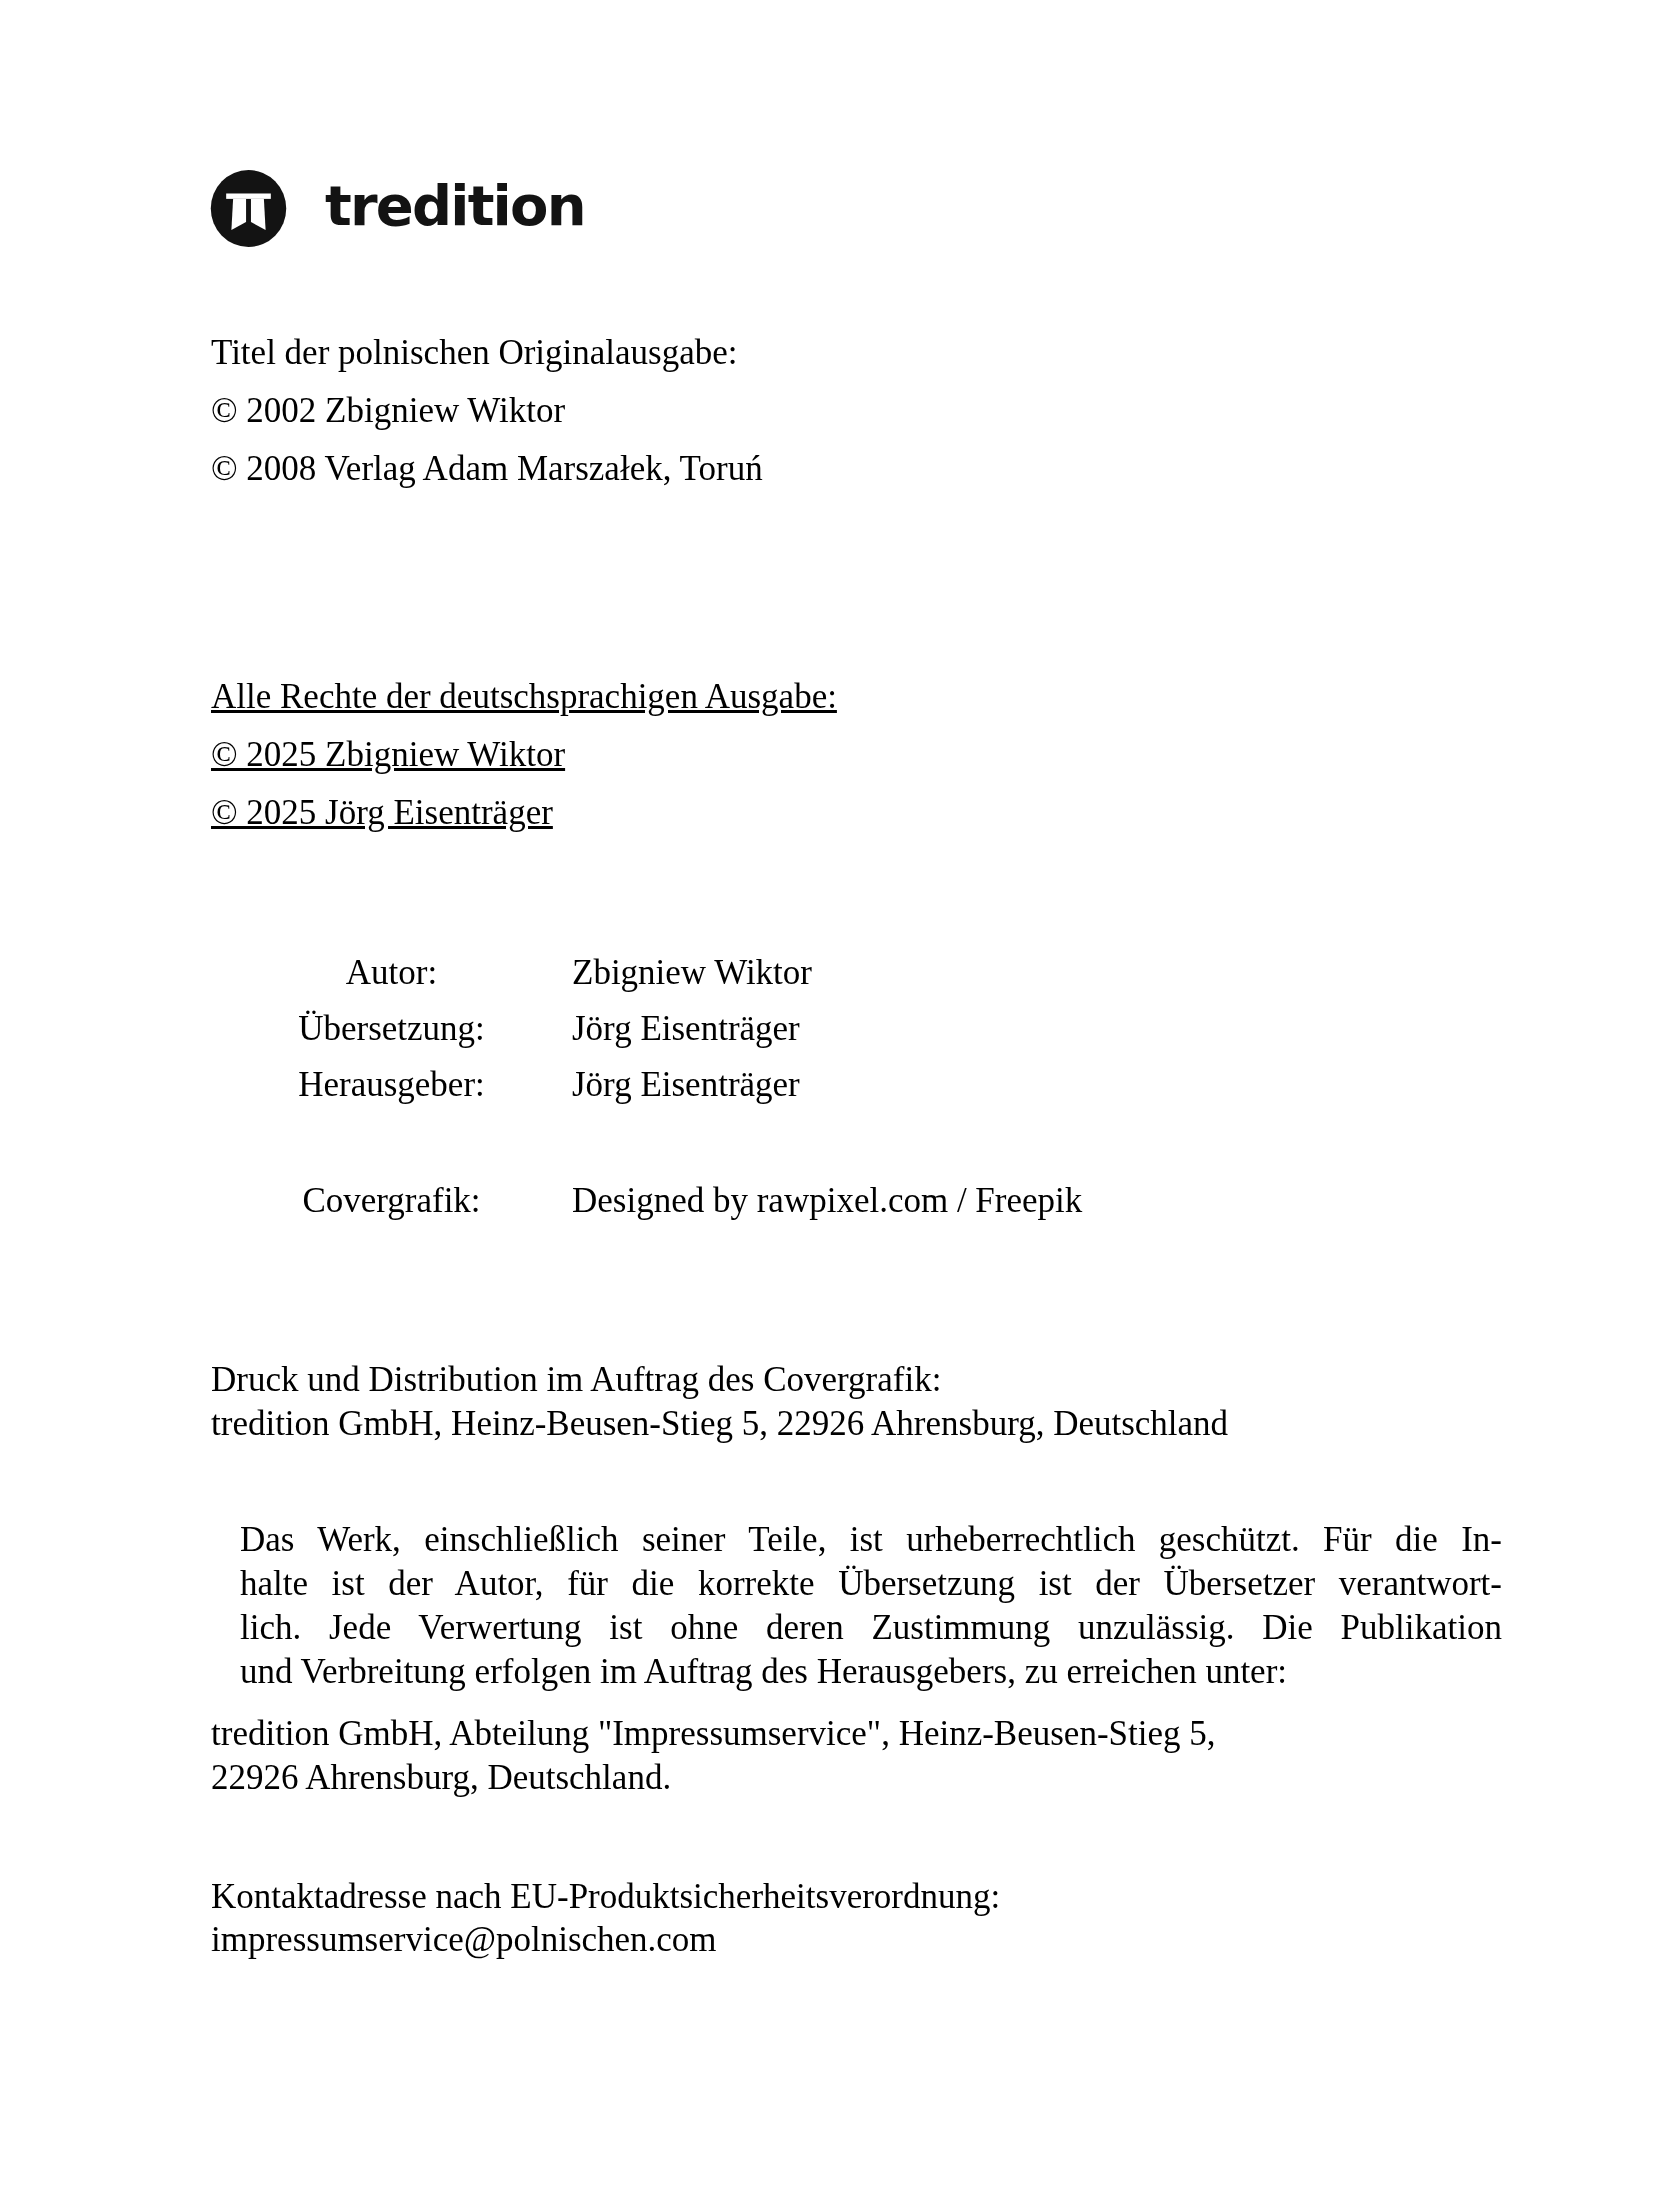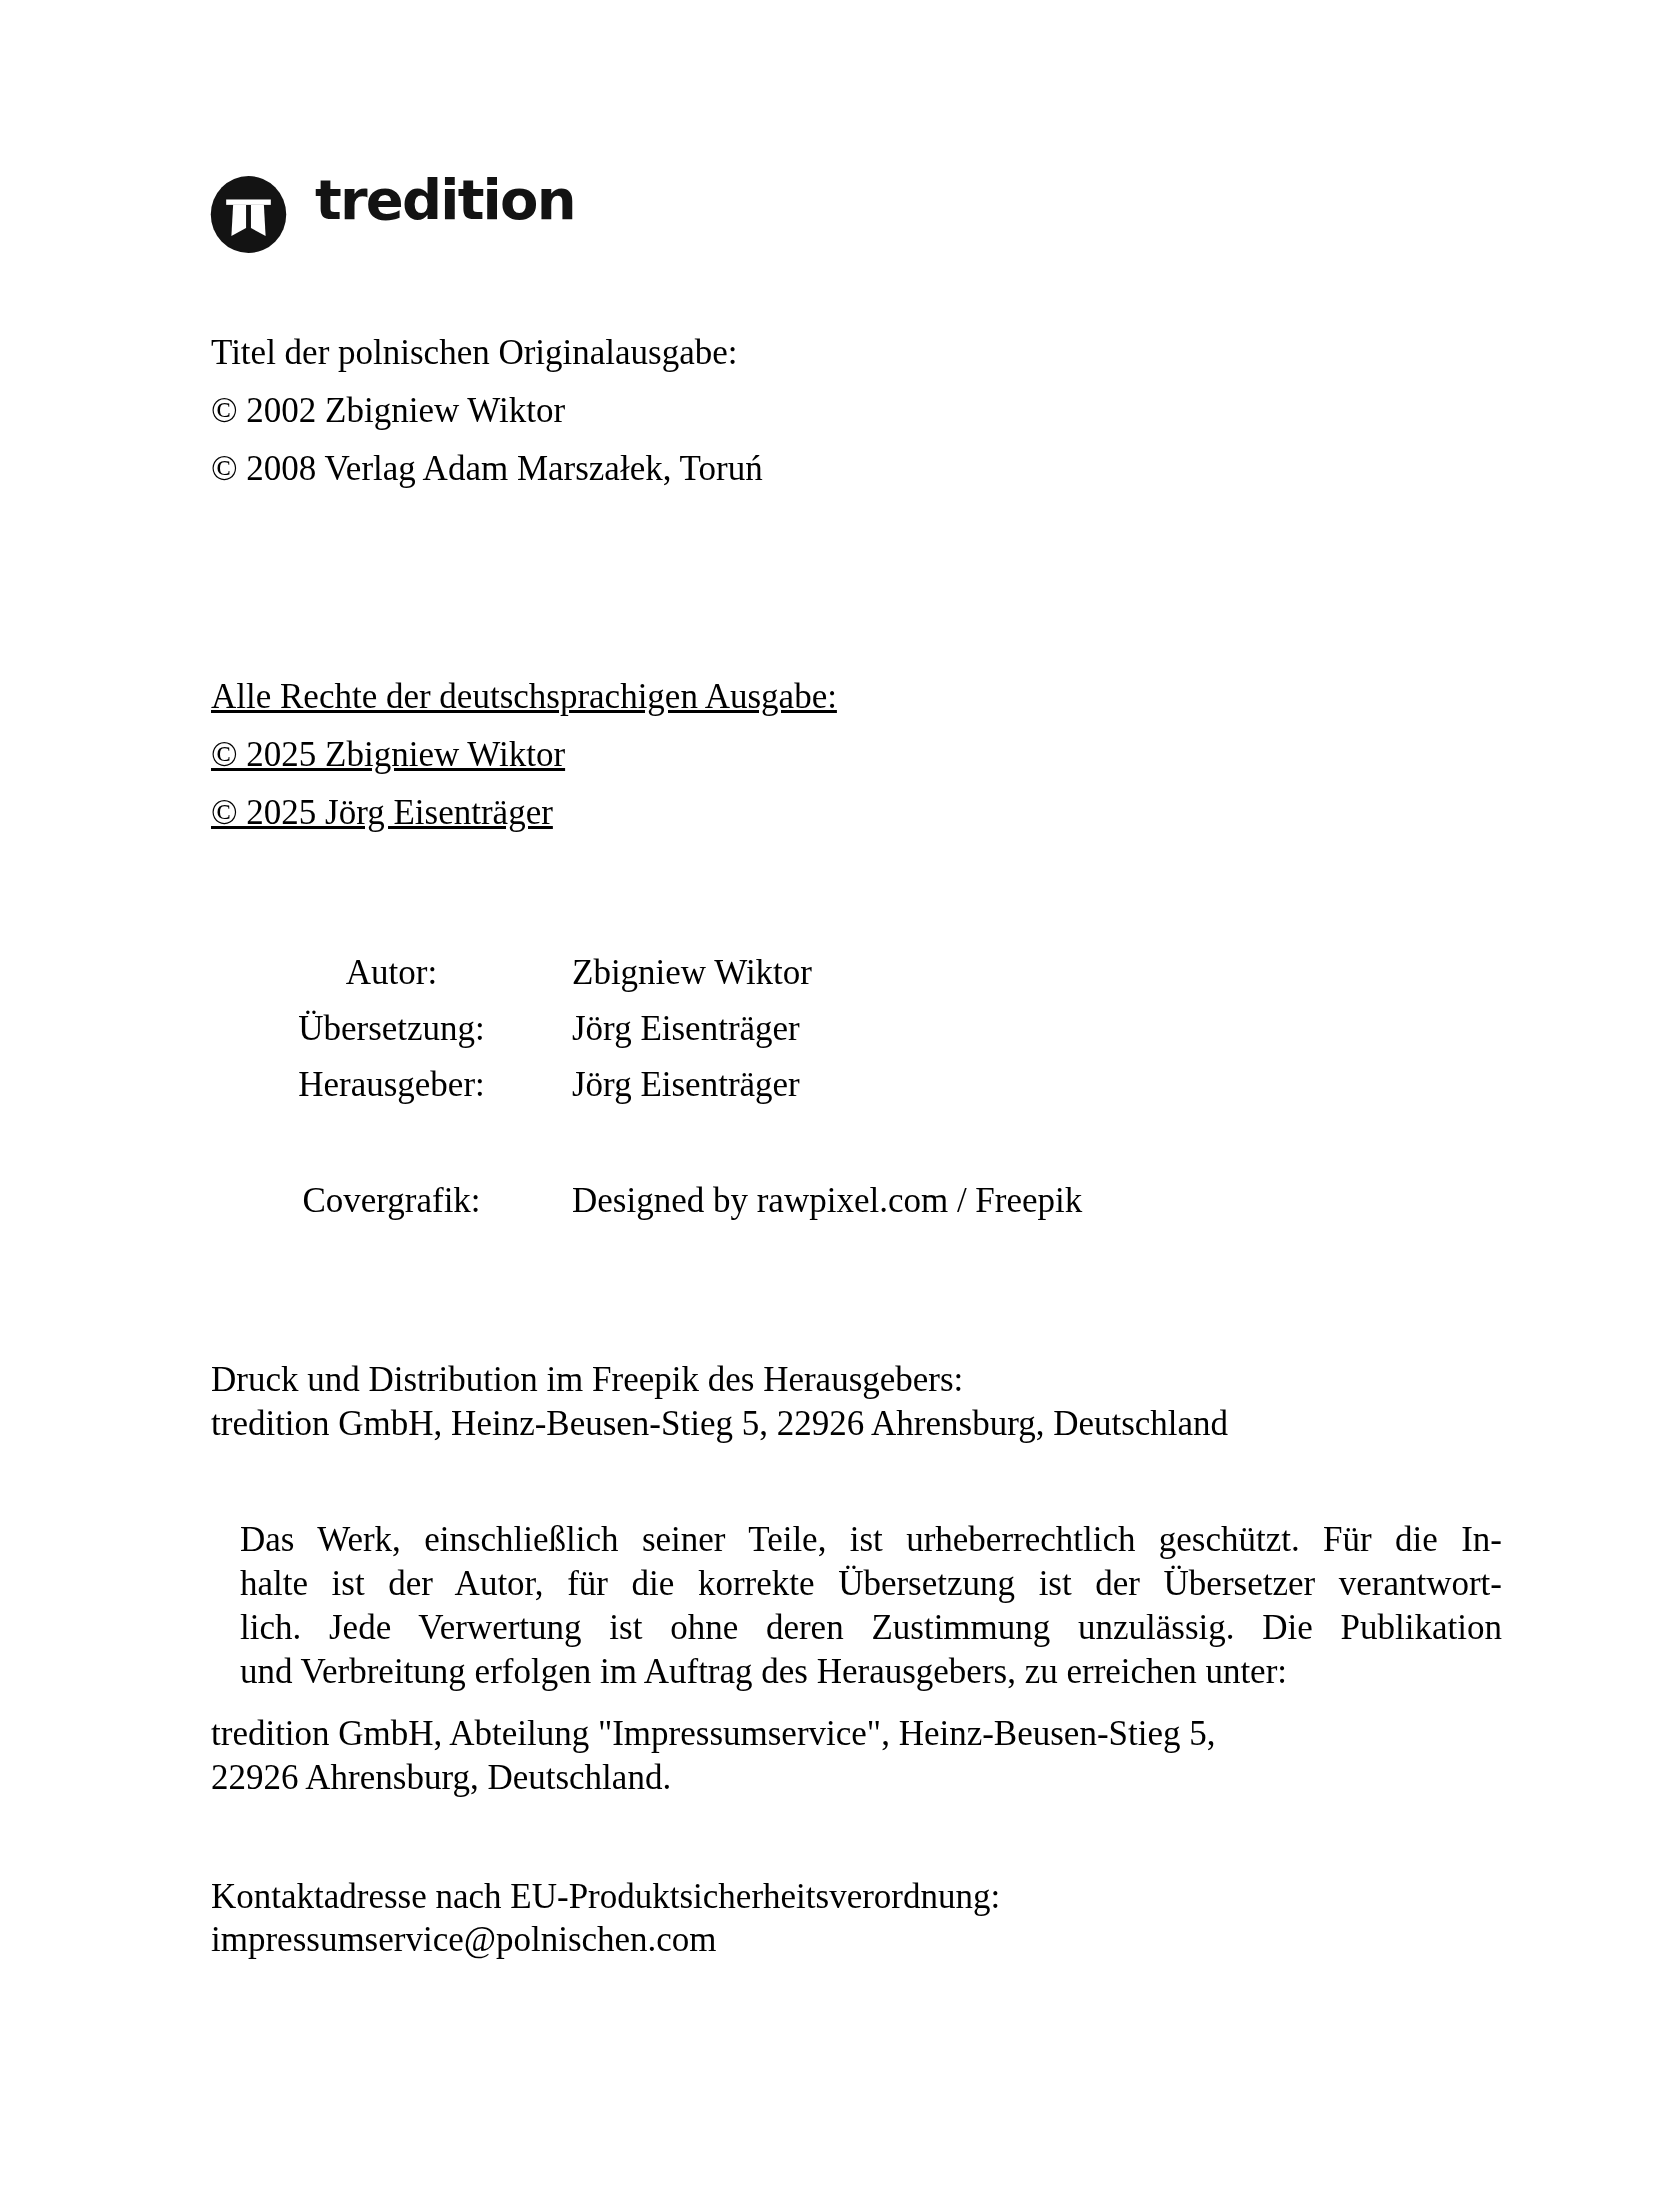--- a/index.html
+++ b/index.html
@@ -6,21 +6,21 @@
   .page {
     position:relative;
     width:1679px; height:2374px;
     background:#ffffff;
     color:#000000;
     font-family:"Liberation Serif","DejaVu Serif",serif;
     overflow:hidden;
   }
 
   
-  .logo { position:absolute; left:210px; top:175px; display:flex; align-items:flex-start; gap:28px; }
+  .logo { position:absolute; left:210px; top:169px; display:flex; align-items:center; gap:38px; }
   .logo-mark { width:77px; height:79px; display:block; }
   .logo-word {
     font-family:"DejaVu Sans","Liberation Sans",sans-serif;
     font-weight:bold;
     font-size:56px;
     letter-spacing:-1.8px;
     color:#131313;
     line-height:1;
     transform:translateY(-2.6px);
   }
@@ -88,21 +88,21 @@
   </div>
 
   <div class="tb blk-d">
     <div class="row">
       <span class="lbl">Covergrafik:</span>
       <span>Designed by rawpixel.com / Freepik</span>
     </div>
   </div>
 
   <div class="tb tight blk-e">
-    <div>Druck und Distribution im Freepik des Herausgebers:</div>
+    <div>Druck und Distribution im Auftrag des Covergrafik:</div>
     <div>tredition GmbH, Heinz-Beusen-Stieg 5, 22926 Ahrensburg, Deutschland</div>
   </div>
 
   <div class="tb blk-f">
     <div class="just">Das Werk, einschließlich seiner Teile, ist urheberrechtlich geschützt. Für die In-</div>
     <div class="just">halte ist der Autor, für die korrekte Übersetzung ist der Übersetzer verantwort-</div>
     <div class="just">lich. Jede Verwertung ist ohne deren Zustimmung unzulässig. Die Publikation</div>
     <div>und Verbreitung erfolgen im Auftrag des Herausgebers, zu erreichen unter:</div>
   </div>
 

